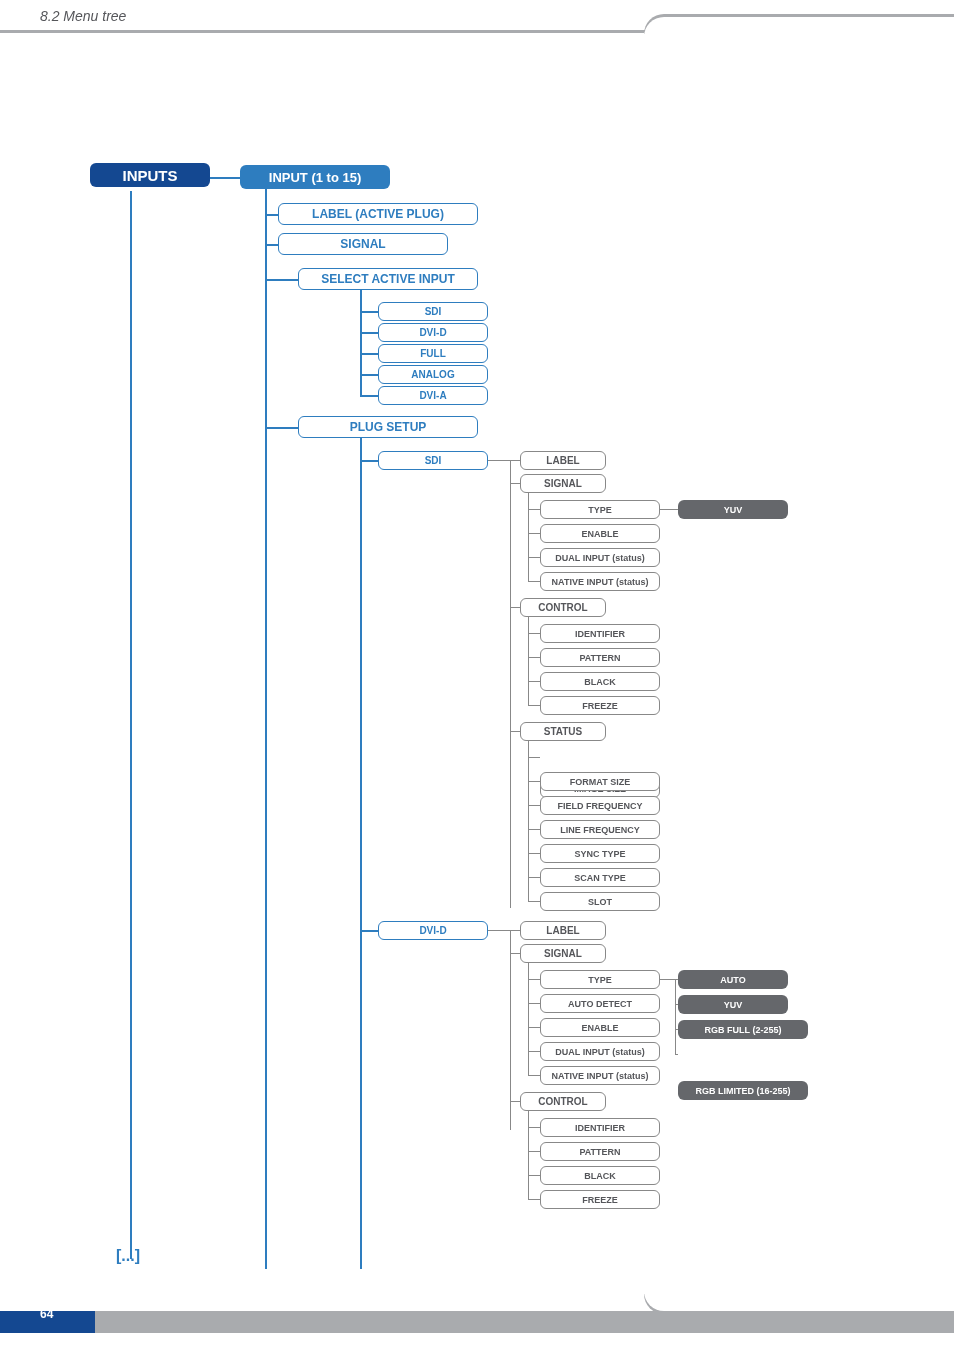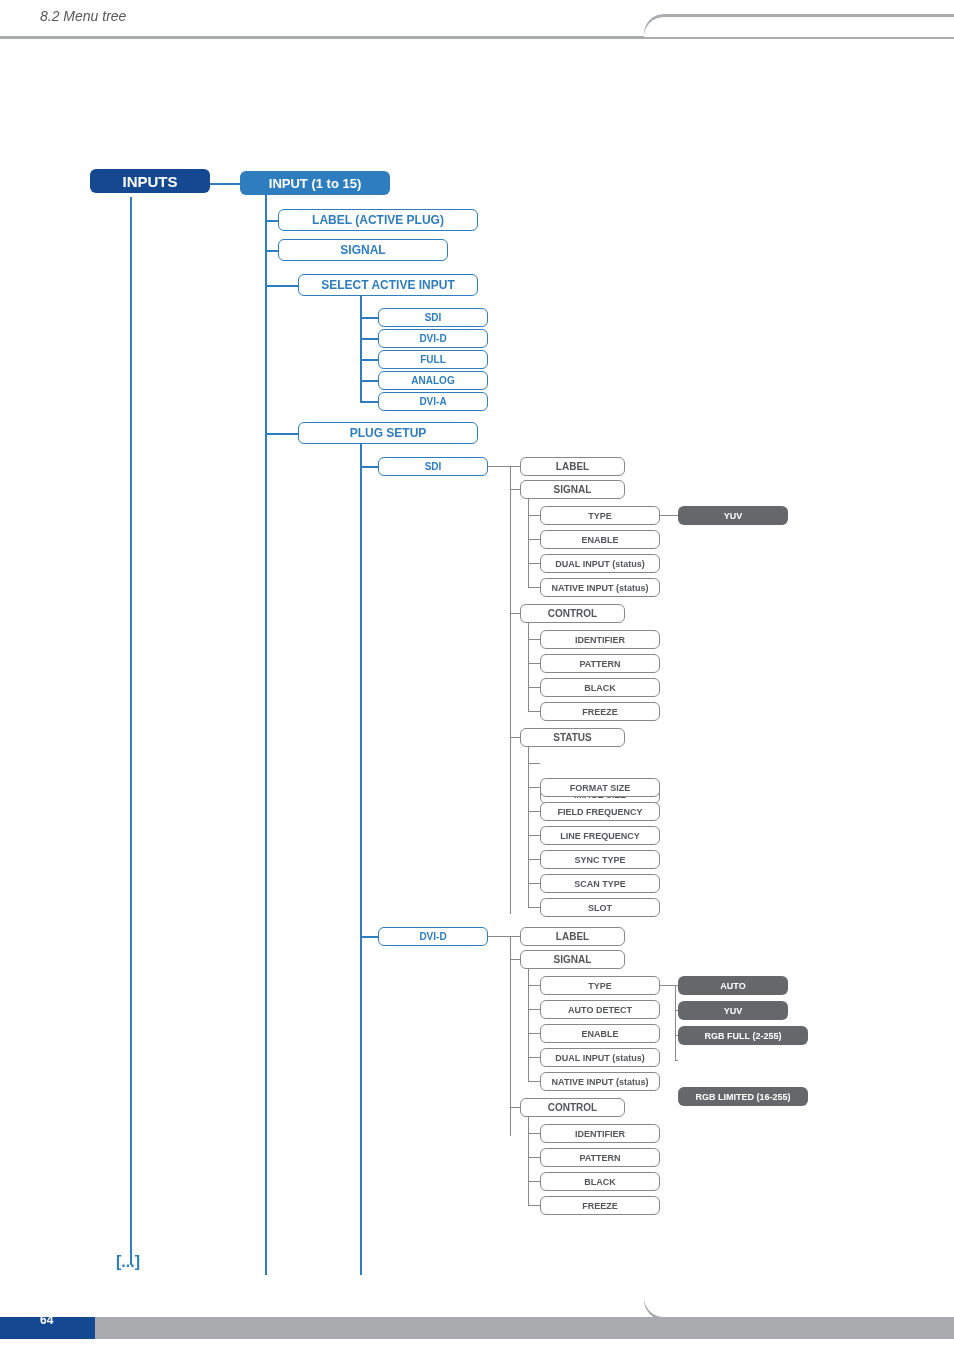--- a/index.html
+++ b/index.html
@@ -1,29 +1,29 @@
 <!DOCTYPE html>
 <html><head>
 <meta charset="utf-8">
 <style>
   *{box-sizing:border-box;margin:0;padding:0}
   body{font-family:Arial,Helvetica,sans-serif;background:#fff;width:954px;position:relative;padding-bottom:40px}
-  .header{padding:8px 0 12px 40px;font-style:italic;color:#55565a;font-size:14px}
+  .header{padding:8px 0 6px 40px;font-style:italic;color:#55565a;font-size:14px}
   .hr{height:3px;background:#a9abae;width:100%}
   .hr-curve{position:absolute;right:0;top:17px;width:310px;height:20px;background:#fff;border-top-left-radius:20px;box-shadow:0 -3px 0 #a9abae}
   .page{position:relative;width:100%;height:1260px}
 
   .node{position:absolute;display:flex;align-items:center;justify-content:center;border-radius:6px;font-weight:600}
   .root{background:#144891;color:#fff;width:120px;height:24px;font-size:15px}
   .lvlA{background:#2e7dbf;color:#fff;width:150px;height:24px;font-size:13px}
   .lvlB{background:#fff;color:#2e7dbf;border:1.5px solid #2e7dbf;width:200px;height:22px;font-size:12px}
   .lvlB2{width:170px}
   .lvlB3{width:180px}
   .lvlC{background:#fff;color:#2e7dbf;border:1px solid #2e7dbf;width:110px;height:19px;font-size:10px}
-  .lvlD{background:#fff;color:#55565a;border:1px solid #888;width:105px;height:19px;font-size:10px;font-weight:700}
+  .lvlD{background:#fff;color:#55565a;border:1px solid #888;width:86px;height:19px;font-size:10px;font-weight:700}
   .lvlE{background:#fff;color:#55565a;border:1px solid #888;width:120px;height:19px;font-size:9px;font-weight:700}
   .val{background:#65676b;color:#fff;width:110px;height:19px;font-size:9px;font-weight:700}
   .val2{width:130px}
   .cont{position:absolute;color:#2e7dbf;font-size:16px;font-weight:700}
 
   .vline{position:absolute;width:1px;background:#888}
   .vlineB{position:absolute;width:1.5px;background:#2e7dbf}
   .hline{position:absolute;height:1px;background:#888}
   .hlineB{position:absolute;height:1.5px;background:#2e7dbf}
 

